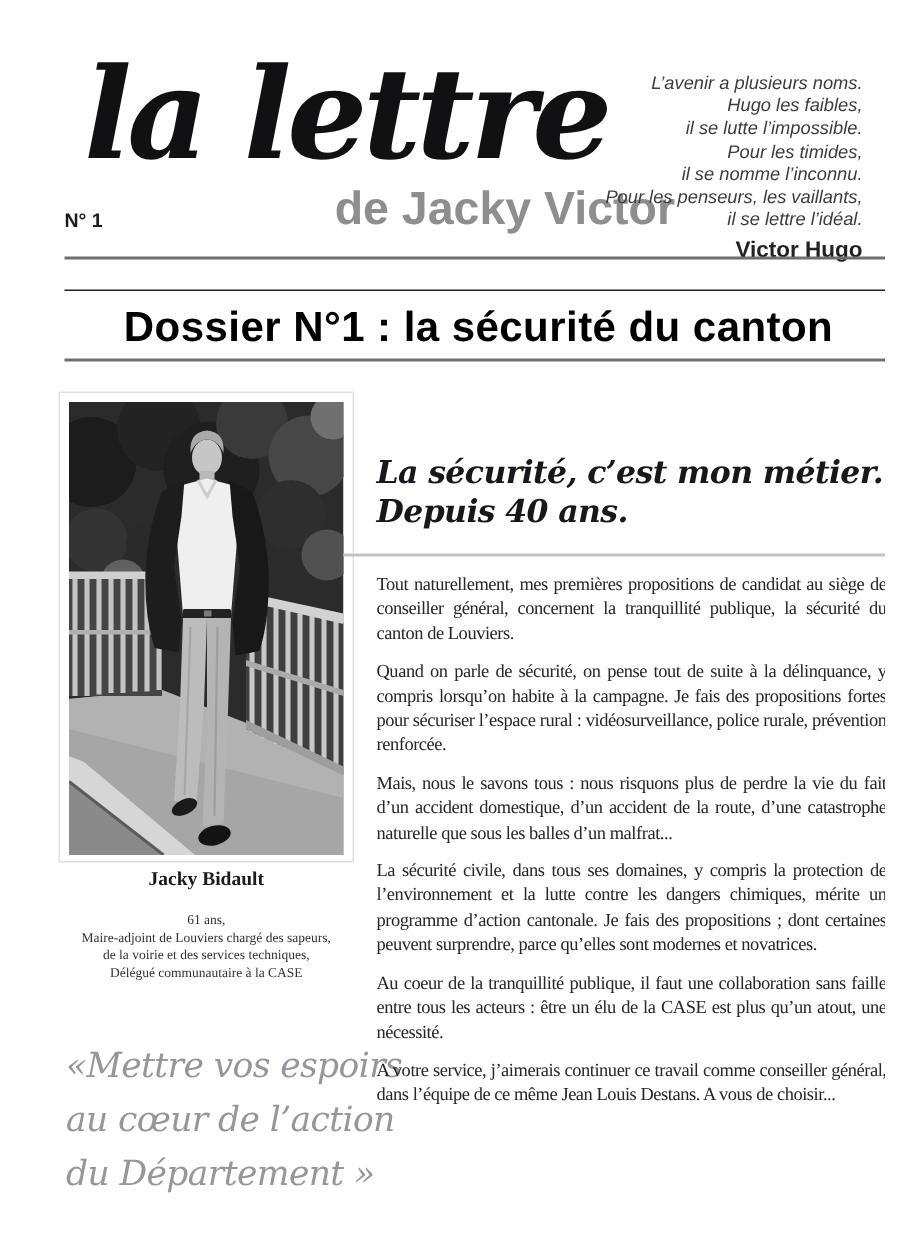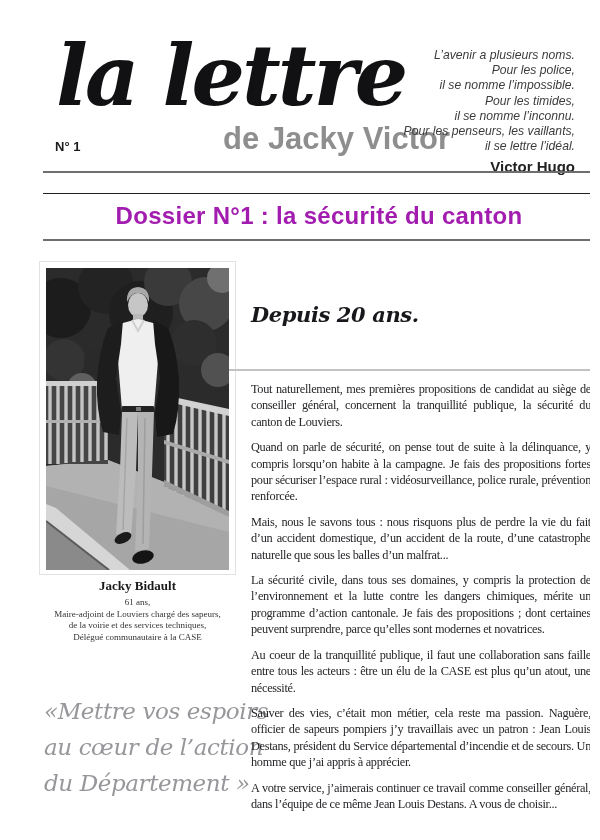--- a/index.html
+++ b/index.html
@@ -17,55 +17,55 @@
     white-space:nowrap;
   }
   .masthead-subtitle{
     position:absolute;right:140px;top:121px;
     font-family:"Liberation Sans", sans-serif;font-weight:bold;
     font-size:31px;color:#8e8e8e;letter-spacing:0px;white-space:nowrap;
   }
   .issue-number{
     position:absolute;left:33px;top:139px;
     font-family:"Liberation Sans", sans-serif;font-weight:bold;
-    font-size:13px;color:#1c1c1c;margin-left:12px;
+    font-size:13px;color:#1c1c1c;
   }
   .hugo-quote{
     position:absolute;right:15px;top:48px;text-align:right;
     font-family:"Liberation Sans", sans-serif;font-style:italic;
     font-size:12.2px;line-height:15.2px;color:#3c3c3c;
   }
   .hugo-line{white-space:nowrap;}
   .hugo-attribution{
     margin-top:5px;font-style:normal;font-weight:bold;
     font-size:15px;color:#222;
   }
 
   
   .rule{position:absolute;left:33px;width:552px;}
   .rule-top{top:171px;height:2px;background:#6e6e6e;}
   .rule-mid{top:193px;height:1px;background:#222;}
   .rule-bottom{top:239px;height:2px;background:#6e6e6e;}
   .dossier-title{
     position:absolute;left:33px;top:202px;width:552px;text-align:center;
     font-family:"Liberation Sans", sans-serif;font-weight:bold;
-    font-size:24px;color:#a21caf;letter-spacing:0.3px;white-space:nowrap;
+    font-size:28px;color:#000000;letter-spacing:0.3px;white-space:nowrap;
   }
 
   
   .photo-frame{
     position:absolute;left:29px;top:261px;width:195px;height:312px;
     border:1px solid #e2e2e2;background:#fff;
   }
   .photo{position:absolute;left:36px;top:268px;width:183px;height:302px;display:block;}
   .photo-caption{
     position:absolute;left:29px;top:578px;width:197px;text-align:center;
   }
   .caption-name{
-    font-weight:bold;font-size:13px;color:#1a1a1a;margin-bottom:3px;
+    font-weight:bold;font-size:13px;color:#1a1a1a;margin-bottom:14px;
     font-family:"Liberation Serif", serif;
   }
   .caption-line{
     font-size:9px;line-height:11.6px;color:#333;
     font-family:"Liberation Serif", serif;white-space:nowrap;
   }
   .pull-quote{
     position:absolute;left:34px;top:693px;width:205px;
     font-family:"DejaVu Serif", serif;font-style:italic;
     font-size:23px;line-height:36px;color:#97979b;letter-spacing:-0.4px;
@@ -96,22 +96,22 @@
 
 <div class="page">
 
   <div class="masthead-title">la lettre</div>
   <div class="masthead-subtitle">de Jacky Victor</div>
   <div class="issue-number">N° 1</div>
 
   <div class="hugo-quote">
     <div>
         <div class="hugo-line">L’avenir a plusieurs noms.</div>
-        <div class="hugo-line">Pour les police,</div>
-        <div class="hugo-line">il se nomme l’impossible.</div>
+        <div class="hugo-line">Hugo les faibles,</div>
+        <div class="hugo-line">il se lutte l’impossible.</div>
         <div class="hugo-line">Pour les timides,</div>
         <div class="hugo-line">il se nomme l’inconnu.</div>
         <div class="hugo-line">Pour les penseurs, les vaillants,</div>
         <div class="hugo-line">il se lettre l’idéal.</div>
       </div>
     <div class="hugo-attribution">Victor Hugo</div>
   </div>
 
   <div class="rule rule-top"></div>
   <div class="rule rule-mid"></div>
@@ -213,27 +213,27 @@
       </div>
   </div>
 
   <div class="pull-quote">
       <div class="pull-quote-line">«Mettre vos espoirs</div>
       <div class="pull-quote-line">au cœur de l’action</div>
       <div class="pull-quote-line">du Département »</div>
     </div>
 
   <div class="article-heading">
-      <div>Depuis 20 ans.</div>
+      <div>La sécurité, c’est mon métier.</div>
+      <div>Depuis 40 ans.</div>
     </div>
   <div class="heading-rule"></div>
 
   <div class="article-body">
       <p>Tout naturellement, mes premières propositions de candidat au siège de conseiller général, concernent la tranquillité publique, la sécurité du canton de Louviers.</p>
       <p>Quand on parle de sécurité, on pense tout de suite à la délinquance, y compris lorsqu’on habite à la campagne. Je fais des propositions fortes pour sécuriser l’espace rural : vidéosurveillance, police rurale, prévention renforcée.</p>
       <p>Mais, nous le savons tous : nous risquons plus de perdre la vie du fait d’un accident domestique, d’un accident de la route, d’une catastrophe naturelle que sous les balles d’un malfrat...</p>
       <p>La sécurité civile, dans tous ses domaines, y compris la protection de l’environnement et la lutte contre les dangers chimiques, mérite un programme d’action cantonale. Je fais des propositions ; dont certaines peuvent surprendre, parce qu’elles sont modernes et novatrices.</p>
       <p>Au coeur de la tranquillité publique, il faut une collaboration sans faille entre tous les acteurs : être un élu de la CASE est plus qu’un atout, une nécessité.</p>
-      <p>Sauver des vies, c’était mon métier, cela reste ma passion. Naguère, officier de sapeurs pompiers j’y travaillais avec un patron : Jean Louis Destans, président du Service départemental d’incendie et de secours. Un homme que j’ai appris à apprécier.</p>
       <p>A votre service, j’aimerais continuer ce travail comme conseiller général, dans l’équipe de ce même Jean Louis Destans. A vous de choisir...</p>
     </div>
 
 </div>
 
 </body></html>

